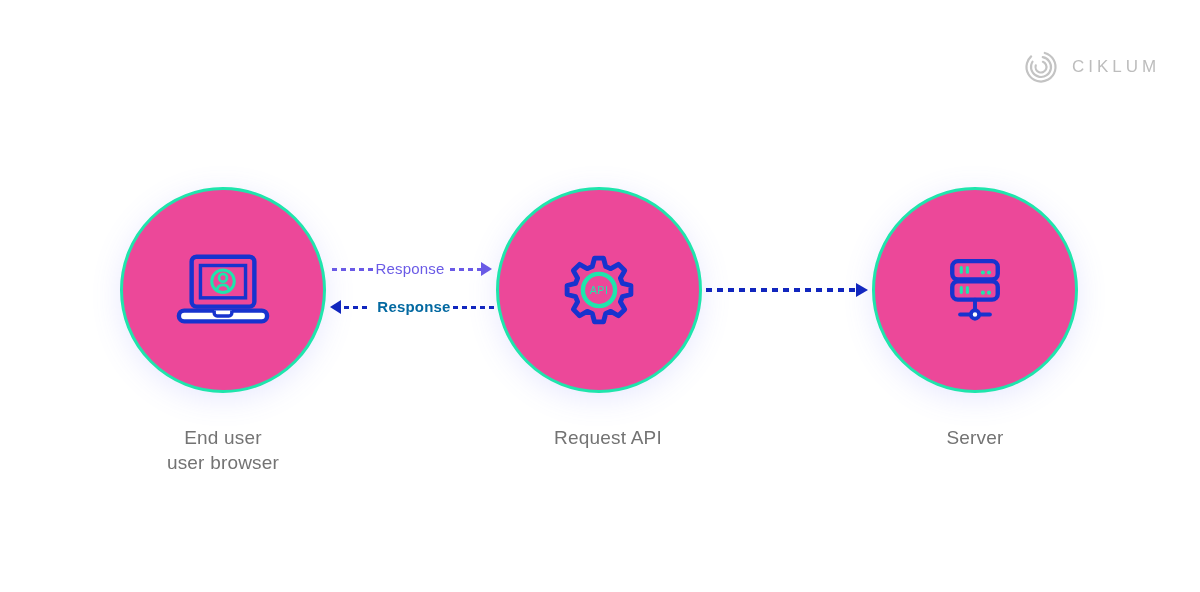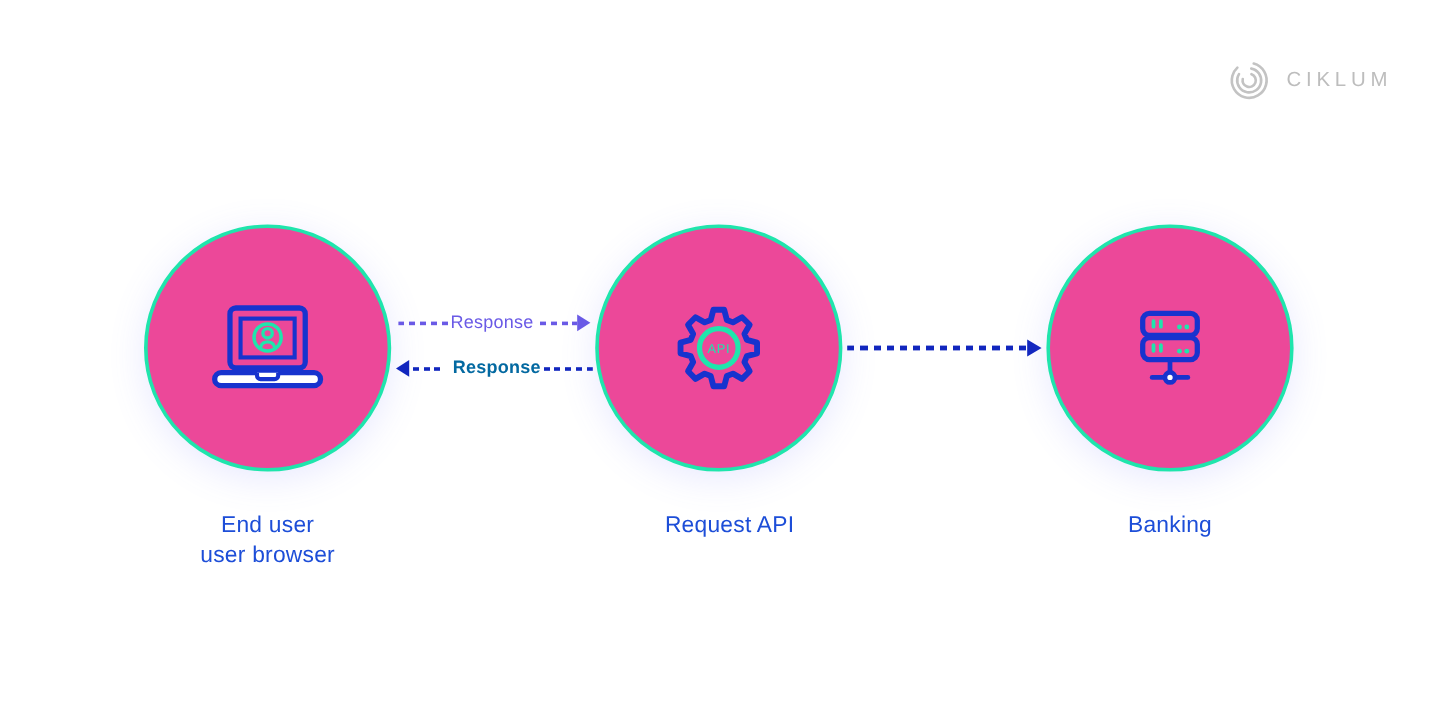--- a/index.html
+++ b/index.html
@@ -44,21 +44,21 @@
   }
   .node-circle.c1 { left: 120px; top: 187px; }
   .node-circle.c2 { left: 496px; top: 187px; }
   .node-circle.c3 { left: 872px; top: 187px; }
 
   .node-label {
     position: absolute;
     top: 425px;
     width: 300px;
     text-align: center;
-    color: #1d4ed8;
+    color: #737373;
     font-size: 19px;
     line-height: 25px;
     letter-spacing: 0.2px;
   }
   .node-label.l1 { left: 73px; }
   .node-label.l2 { left: 458px; }
   .node-label.l3 { left: 825px; }
 
   
   .dash {
@@ -162,16 +162,16 @@
       <rect x="29.5" y="36.5" width="3.6" height="9" rx="1.8" fill="#1fe5ac"></rect>
       <circle cx="49" cy="44" r="2.3" fill="#1fe5ac"></circle>
       <circle cx="56" cy="44" r="2.3" fill="#1fe5ac"></circle>
       <path d="M40,52 V64" stroke="#1733ce" stroke-width="4.5" stroke-linecap="round"></path>
       <circle cx="40" cy="69" r="4.8" fill="#ffffff" stroke="#1733ce" stroke-width="4.5"></circle>
       <path d="M23,69 H33" stroke="#1733ce" stroke-width="4.5" stroke-linecap="round"></path>
       <path d="M47,69 H57" stroke="#1733ce" stroke-width="4.5" stroke-linecap="round"></path>
     </svg>
   </div>
   <div class="node-label l3">
-    <span style="display:block">Banking</span>
+    <span style="display:block">Server</span>
   </div>
 
 </div>
 
 </body></html>

